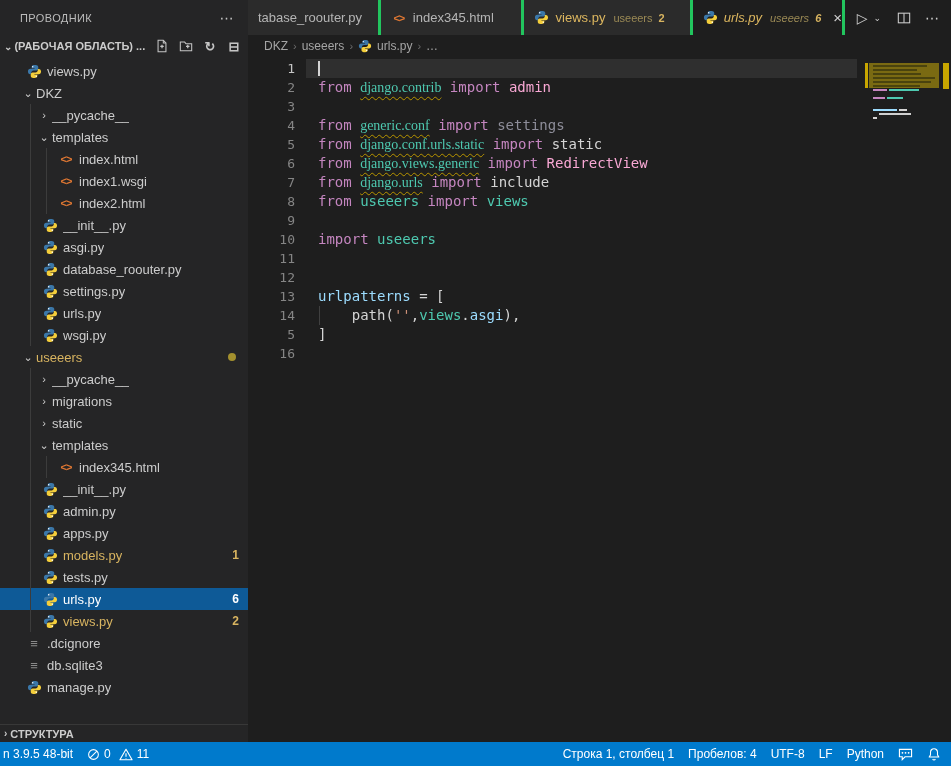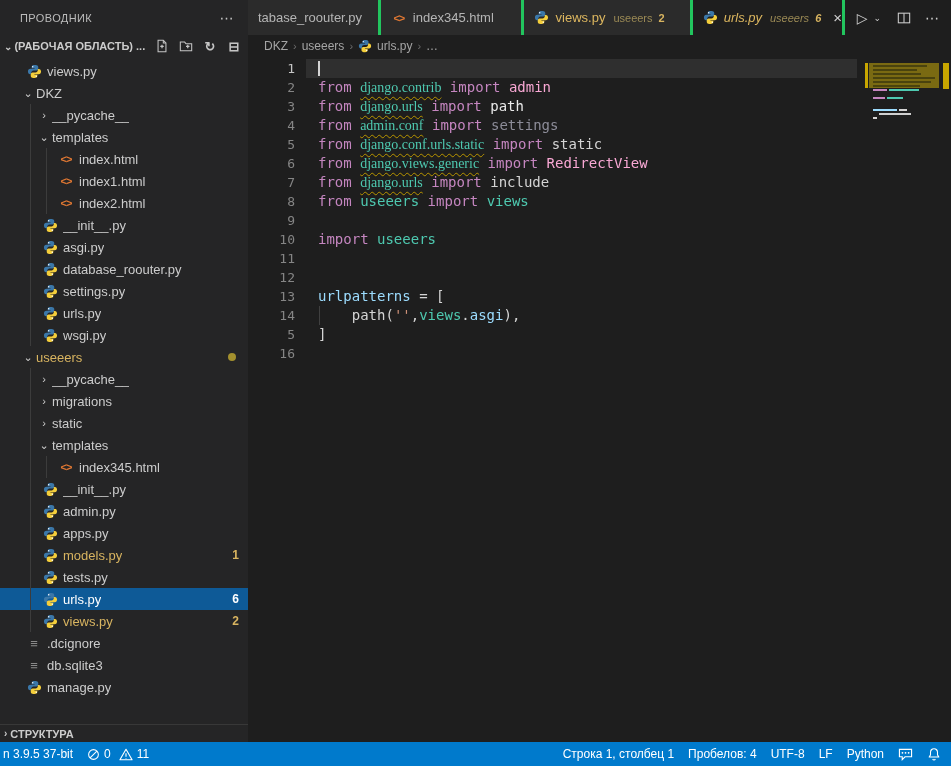--- a/index.html
+++ b/index.html
@@ -160,21 +160,21 @@
             <span class="guide" style="left:46px"></span>
             <span style="flex:0 0 58px"></span>
             <span class="ficon html-glyph">&lt;&gt;</span>
             <span class="fname">index.html</span>
           </div>
           <div class="row">
             <span class="guide" style="left:30px"></span>
             <span class="guide" style="left:46px"></span>
             <span style="flex:0 0 58px"></span>
             <span class="ficon html-glyph">&lt;&gt;</span>
-            <span class="fname">index1.html</span>
+            <span class="fname">index1.wsgi</span>
           </div>
           <div class="row">
             <span class="guide" style="left:30px"></span>
             <span class="guide" style="left:46px"></span>
             <span style="flex:0 0 58px"></span>
             <span class="ficon html-glyph">&lt;&gt;</span>
             <span class="fname">index2.html</span>
           </div>
           <div class="row">
             <span class="guide" style="left:30px"></span>
@@ -489,25 +489,24 @@
               <span class="gut">1</span>
               <span class="ccontent"></span>
               <span class="cursor"></span>
             </div>
             <div class="cline">
               <span class="gut">2</span>
               <span class="ccontent"><span class="tk-kw">from </span><span class="tk-mod squiggle">django.contrib</span><span class="tk-plain"> </span><span class="tk-kw">import</span><span class="tk-plain"> </span><span class="tk-fadeteal">admin</span></span>
             </div>
             <div class="cline">
               <span class="gut">3</span>
-              <span class="ccontent"><span class="tk-kw">from </span><span class="tk-mod squiggle">django.urls</span><span class="tk-plain"> </span><span class="tk-kw">import</span><span class="tk-plain"> </span><span class="tk-bright">path</span></span>
             </div>
             <div class="cline">
               <span class="gut">4</span>
-              <span class="ccontent"><span class="tk-kw">from </span><span class="tk-mod squiggle">admin.conf</span><span class="tk-plain"> </span><span class="tk-kw">import</span><span class="tk-plain"> </span><span class="tk-fadegray">settings</span></span>
+              <span class="ccontent"><span class="tk-kw">from </span><span class="tk-mod squiggle">generic.conf</span><span class="tk-plain"> </span><span class="tk-kw">import</span><span class="tk-plain"> </span><span class="tk-fadegray">settings</span></span>
             </div>
             <div class="cline">
               <span class="gut">5</span>
               <span class="ccontent"><span class="tk-kw">from </span><span class="tk-mod squiggle">django.conf.urls.static</span><span class="tk-plain"> </span><span class="tk-kw">import</span><span class="tk-plain"> </span><span class="tk-plain">static</span></span>
             </div>
             <div class="cline">
               <span class="gut">6</span>
               <span class="ccontent"><span class="tk-kw">from </span><span class="tk-mod squiggle">django.views.generic</span><span class="tk-plain"> </span><span class="tk-kw">import</span><span class="tk-plain"> </span><span class="tk-fadeteal">RedirectView</span></span>
             </div>
             <div class="cline">
@@ -570,21 +569,21 @@
             <div class="mm-mark" style="top:60px;left:8px;width:4px;height:2px;background:#d4d4d4"></div>
           </div>
         <div id="ruler">
             <div class="rmark" style="top:6px;height:26px"></div>
           </div>
       </div>
     </div>
   </div>
 
   <div id="statusbar">
-    <span class="st-item" style="padding-left:3px">n 3.9.5 37-bit</span>
+    <span class="st-item" style="padding-left:3px">n 3.9.5 48-bit</span>
     <span class="st-item">
       <span class="sticon">
         <svg width="13" height="13" viewBox="0 0 16 16" fill="none" stroke="#ffffff" stroke-width="1.3">
             <circle cx="8" cy="8" r="6"></circle>
             <path d="M3.8 12.2 12.2 3.8"></path>
           </svg>
       </span>
       <span>0</span>
       <span class="sticon" style="margin-left:4px">
         <svg width="14" height="13" viewBox="0 0 16 15" fill="none" stroke="#ffffff" stroke-width="1.3">

